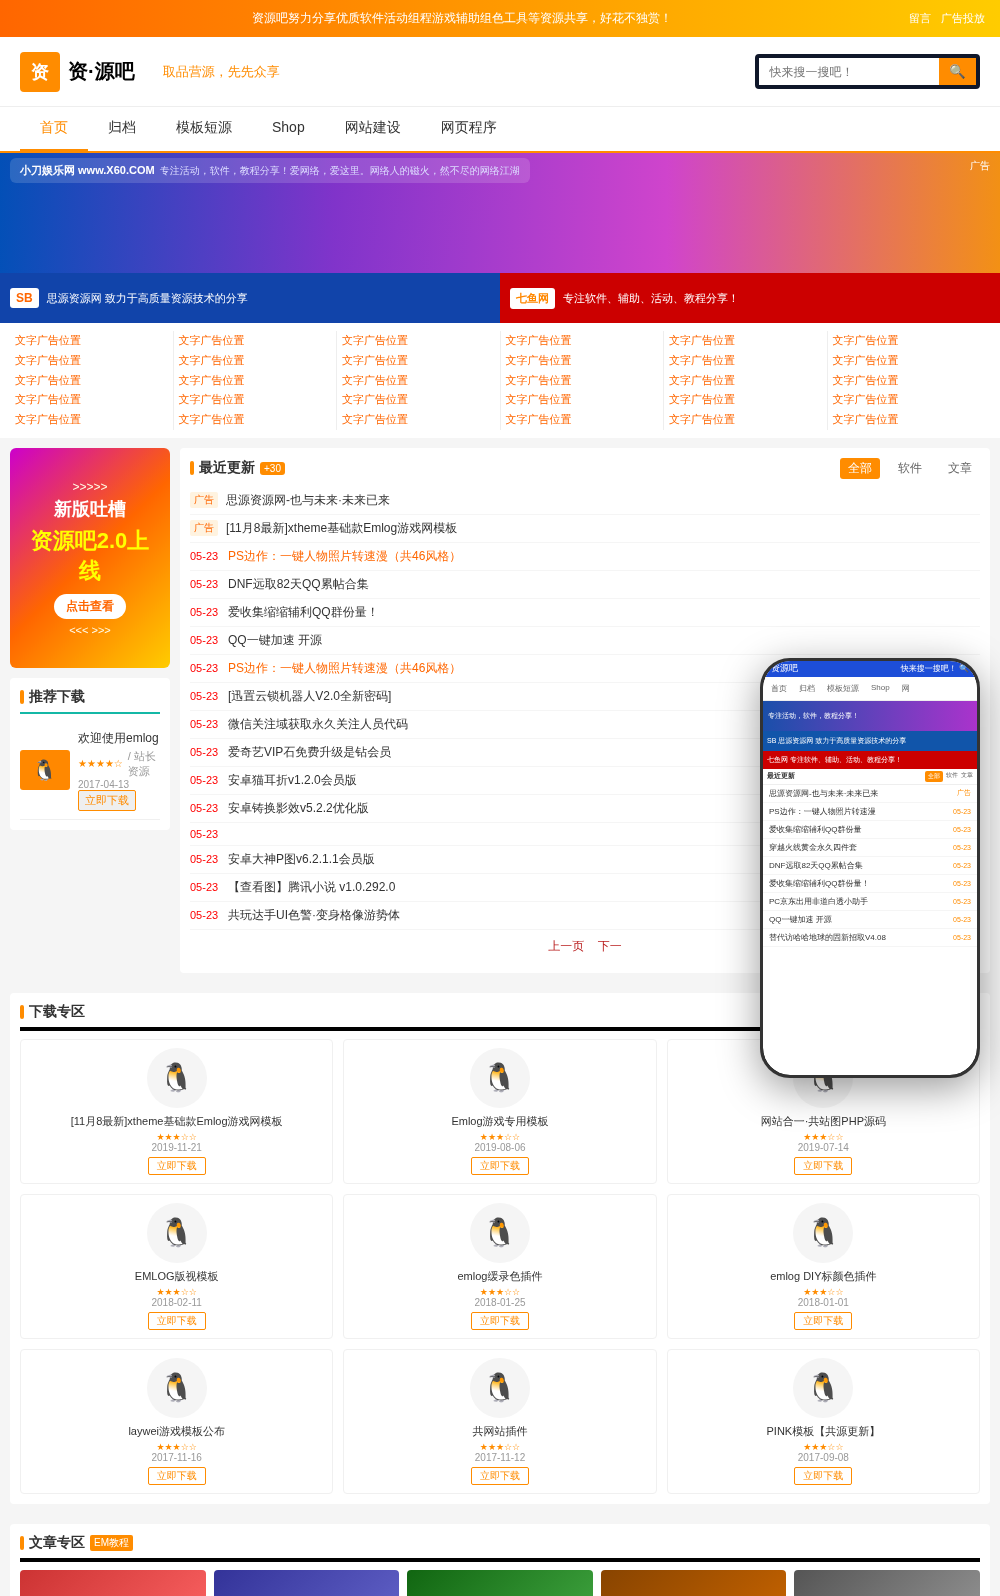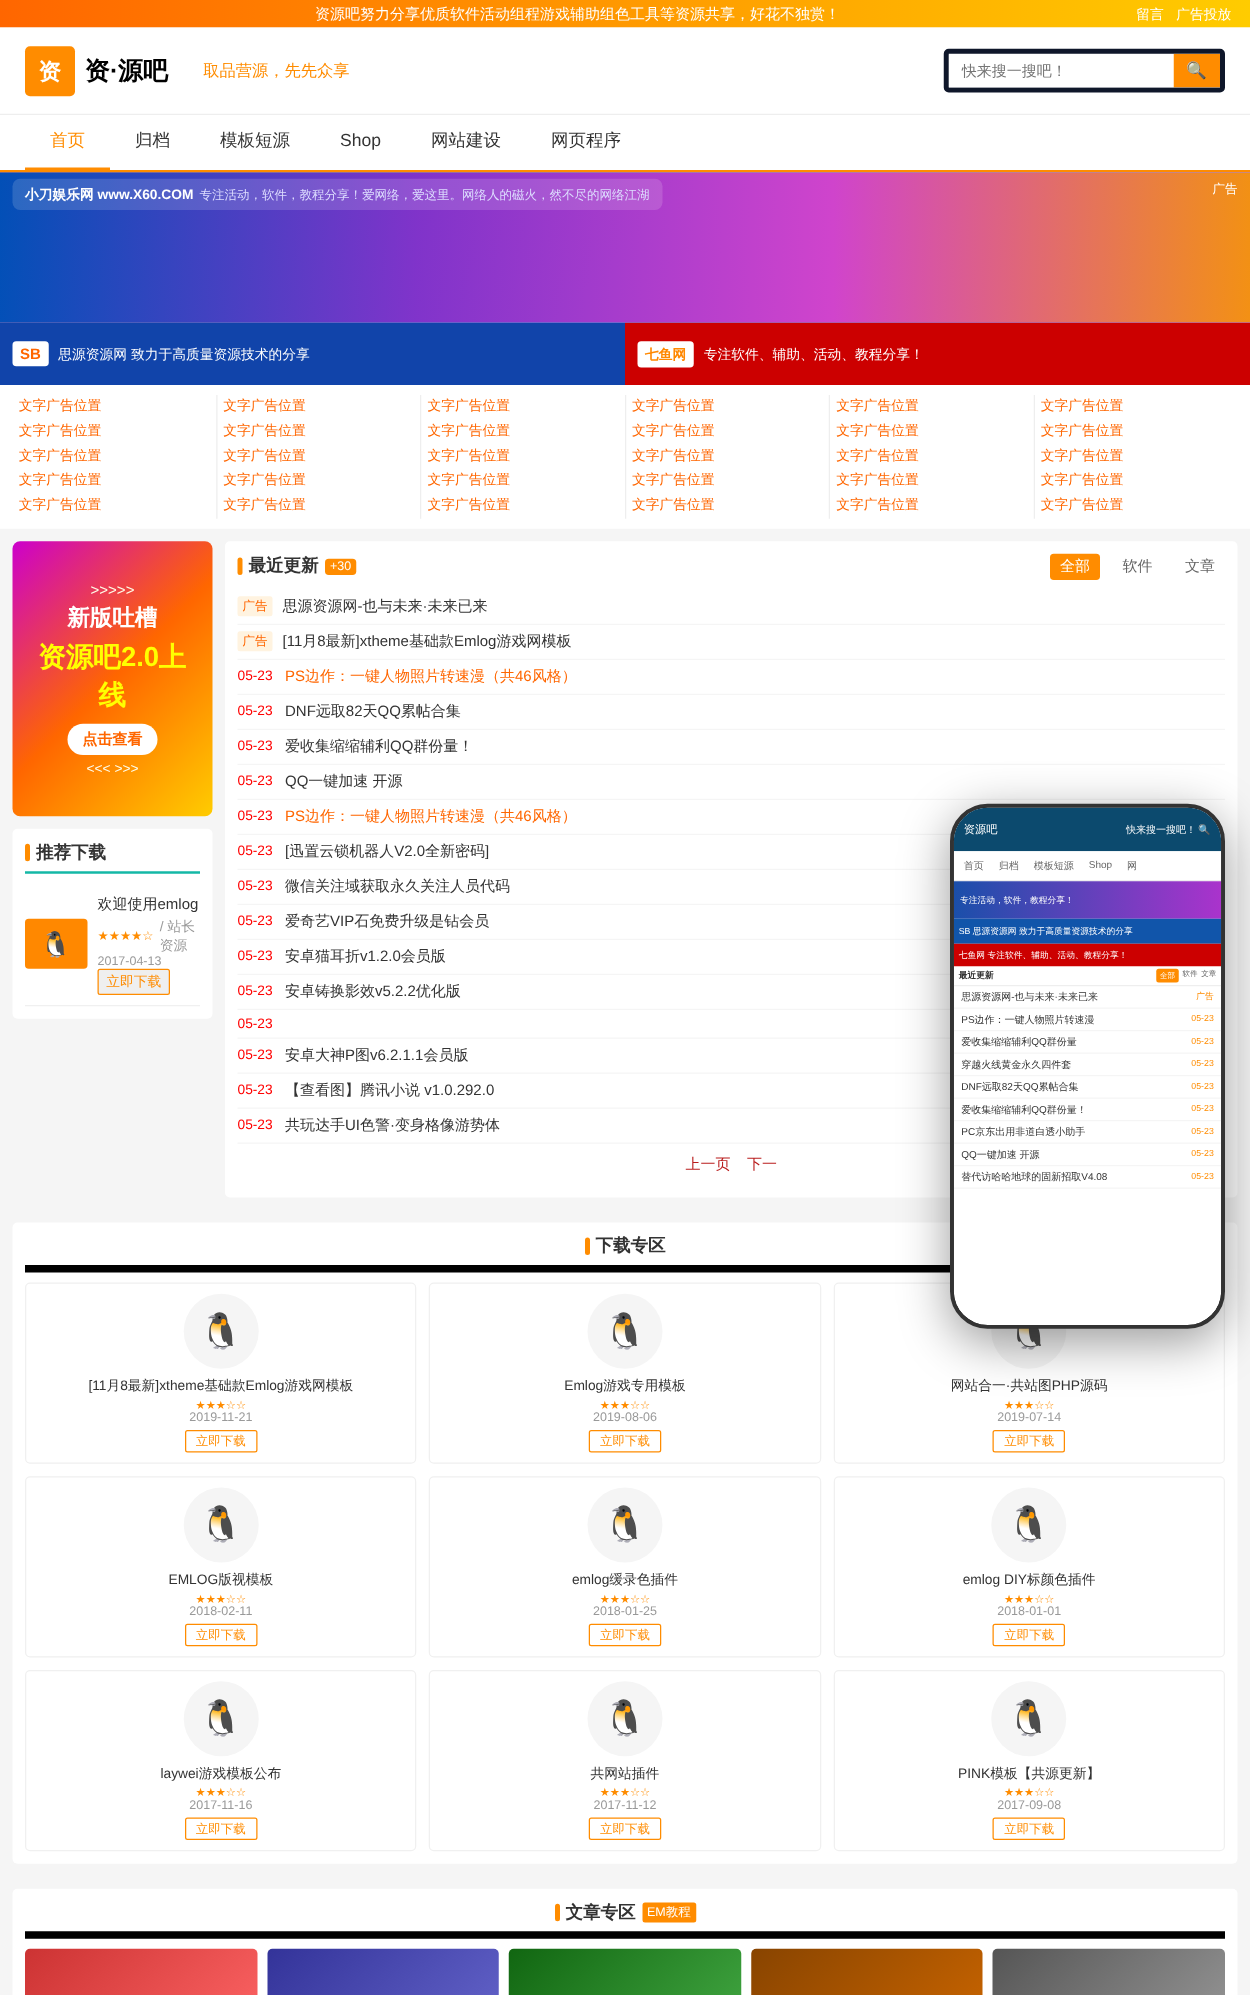--- a/index.html
+++ b/index.html
@@ -1,19 +1,19 @@
 <!DOCTYPE html>
 <html><head>
   <meta charset="utf-8">
   <style>
     * { margin: 0; padding: 0; box-sizing: border-box; }
     body { font-family: 'Microsoft YaHei', Arial, sans-serif; font-size: 12px; background: #f5f5f5; color: #333; width: 1000px; }
     
     
-    .top-banner { background: linear-gradient(90deg, #ff6600, #ffcc00); height: 22px; display: flex; align-items: center; justify-content: space-between; padding: 0 15px; font-size: 12px; color: #fff; }
+    .top-banner { background: linear-gradient(90deg, #ff6600, #ffcc00); height: 37px; display: flex; align-items: center; justify-content: space-between; padding: 0 15px; font-size: 12px; color: #fff; }
     .top-banner-text { flex: 1; text-align: center; }
     .top-banner-links { display: flex; gap: 10px; font-size: 11px; white-space: nowrap; }
     .top-banner-links span { cursor: pointer; }
     
     
     .header { background: #fff; height: 70px; display: flex; align-items: center; padding: 0 20px; justify-content: space-between; border-bottom: 1px solid #eee; }
     .logo { display: flex; align-items: center; gap: 8px; }
     .logo-icon { width: 40px; height: 40px; background: #ff8c00; border-radius: 4px; display: flex; align-items: center; justify-content: center; color: #fff; font-size: 18px; font-weight: bold; }
     .logo-slogan { font-size: 13px; color: #ff8c00; margin-left: 20px; }
     .search-bar { display: flex; align-items: center; border: 4px solid #0f172a; border-radius: 4px; overflow: hidden; }
@@ -85,35 +85,35 @@
     .download-btn-small { margin-top: 4px; color: #ff8c00; font-size: 10px; border: 1px solid #ff8c00; padding: 1px 8px; border-radius: 2px; cursor: pointer; }
     
     
     .article-section { background: #fff; padding: 10px; border-radius: 4px; margin-top: 10px; }
     .article-images { display: flex; gap: 8px; margin-bottom: 10px; }
     .article-thumb { flex: 1; height: 80px; background: #888; border-radius: 4px; overflow: hidden; position: relative; display: flex; align-items: flex-end; }
     
     
     .phone-mockup { position: absolute; right: 20px; top: 220px; width: 220px; height: 420px; background: #111; border-radius: 30px; border: 3px solid #333; overflow: hidden; box-shadow: 0 10px 40px rgba(0,0,0,0.4); z-index: 10; }
     .phone-screen { width: 100%; height: 100%; background: #fff; border-radius: 27px; overflow: hidden; }
-    .phone-screen-header { background: #0c4a6e; height: 35px; display: flex; align-items: center; padding: 0 8px; }
+    .phone-screen-header { background: #1d4ed8; height: 16px; display: flex; align-items: center; padding: 0 8px; }
     .phone-screen-header span { color: #fff; font-size: 9px; }
     .phone-mini-nav { display: flex; gap: 4px; background: #fff; padding: 4px; border-bottom: 1px solid #eee; }
     .phone-mini-nav-item { font-size: 8px; color: #666; padding: 2px 4px; cursor: pointer; }
     .phone-mini-item { display: flex; align-items: center; padding: 3px 6px; border-bottom: 1px solid #f5f5f5; gap: 4px; }
     .phone-mini-title { flex: 1; font-size: 8px; color: #333; overflow: hidden; text-overflow: ellipsis; white-space: nowrap; }
     .phone-mini-date { font-size: 7px; color: #ff8c00; }
     
     .content-wrapper { position: relative; }
     
     
     .em-label { background: #ff8c00; color: #fff; font-size: 10px; padding: 1px 4px; border-radius: 2px; margin-left: 5px; }
     
     
-    .section-header { display: flex; align-items: center; justify-content: center; margin-bottom: 8px; border-bottom: 6px solid #000000; padding-bottom: 6px; }
+    .section-header { display: flex; align-items: center; justify-content: flex-start; margin-bottom: 8px; border-bottom: 4px solid #000000; padding-bottom: 6px; }
     .section-header-title { display: flex; align-items: center; gap: 5px; font-size: 14px; font-weight: bold; color: #333; }
     .section-header-title::before { content: ''; display: inline-block; width: 4px; height: 14px; background: #ff8c00; border-radius: 2px; }
     
     
     .thumb-1 { background: linear-gradient(135deg, #cc3333, #ff6666); }
     .thumb-2 { background: linear-gradient(135deg, #333399, #6666cc); }
     .thumb-3 { background: linear-gradient(135deg, #116611, #44aa44); }
     .thumb-4 { background: linear-gradient(135deg, #884400, #cc6600); }
     .thumb-5 { background: linear-gradient(135deg, #555, #999); }
   </style>

